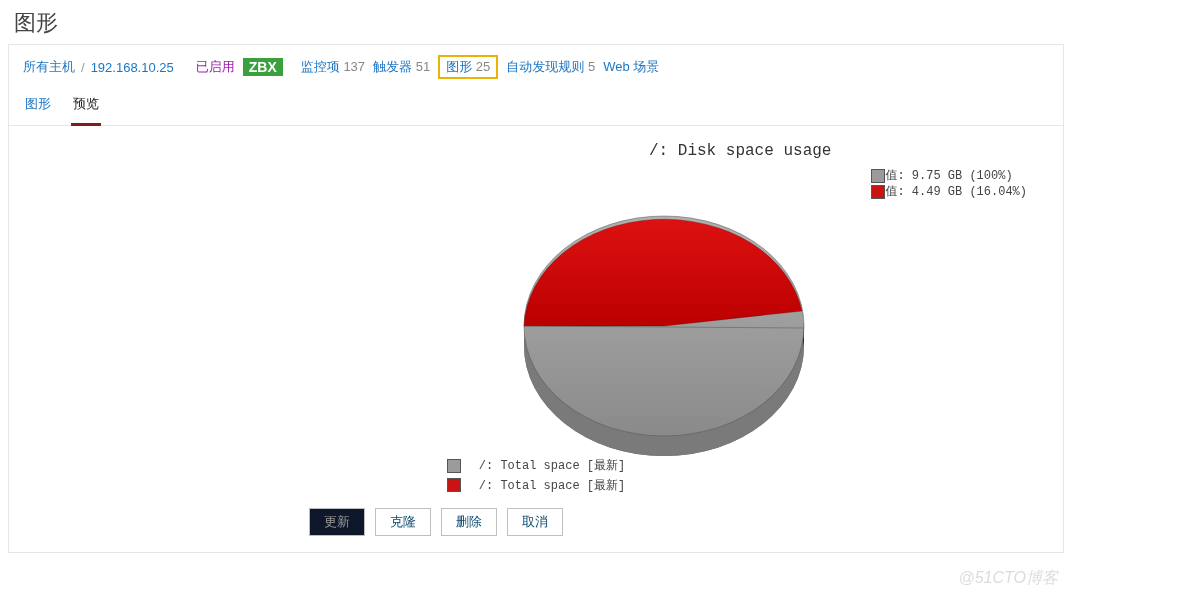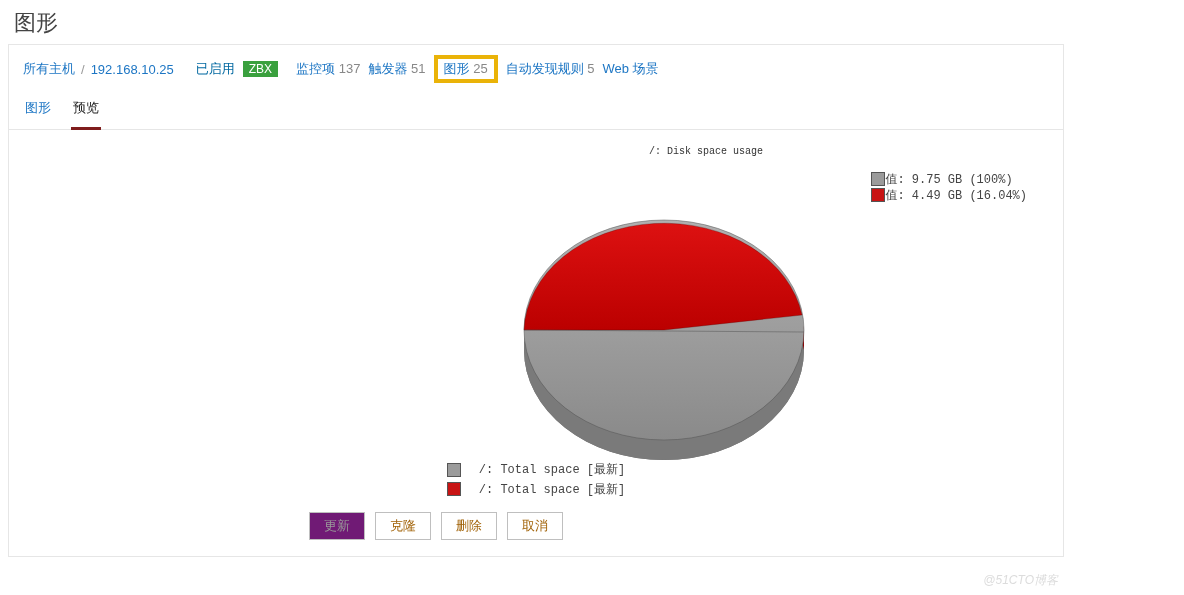--- a/index.html
+++ b/index.html
@@ -2,59 +2,59 @@
 <html><head>
 <meta charset="utf-8">
 <style>
   html,body{margin:0;padding:0;font-family:Arial,"Microsoft YaHei",sans-serif;background:#fff;color:#333;font-size:13px;}
   .page{width:1072px;height:595px;position:relative;}
   .title{font-size:22px;color:#444;padding:8px 14px 6px;}
   .panel{border:1px solid #e6e6e6;margin:0 8px 0 8px;background:#fff;}
   .crumb{padding:10px 14px 8px;display:flex;align-items:center;gap:8px;font-size:13px;}
   .crumb a{color:#1d76c4;text-decoration:none;}
   .crumb .sep{color:#999;margin:0 -2px;}
-  .zbx{background:#3aa03e;color:#fff;padding:1px 6px;font-size:12px;}
-  .enabled{color:#0369a1;}
+  .zbx{background:#3aa03e;color:#fff;padding:1px 6px;font-size:14px;font-weight:bold;}
+  .enabled{color:#a21caf;}
   .count{color:#888;}
   .tabs{display:flex;gap:18px;padding:0 14px;border-bottom:1px solid #e6e6e6;}
   .tab{padding:8px 2px 10px;color:#1d76c4;cursor:pointer;}
   .tab.active{color:#222;border-bottom:3px solid #7f1d1d;margin-bottom:-1px;}
   .chart-area{position:relative;height:370px;}
-  .chart-title{position:absolute;top:16px;left:640px;font-family:"Courier New",monospace;font-size:10px;color:#333;}
+  .chart-title{position:absolute;top:16px;left:640px;font-family:"Courier New",monospace;font-size:16px;color:#333;}
   .right-legend{position:absolute;top:42px;right:36px;font-family:"Courier New",monospace;font-size:12px;color:#444;}
-  .right-legend .row{display:flex;align-items:flex-start;line-height:16px;font-family:Liberation Mono, monospace;}
+  .right-legend .row{display:flex;align-items:center;line-height:16px;font-family:Liberation Mono, monospace;}
   .swatch{width:12px;height:12px;border:1px solid #555;display:inline-block;}
   .sw-gray{background:#9b9b9b;}
   .sw-red{background:#c81414;}
   .bottom-legend{position:absolute;bottom:0px;left:0;right:0;text-align:center;font-family:"Courier New",monospace;font-size:12px;color:#444;}
   .bottom-legend .row{display:inline-flex;align-items:center;gap:18px;}
   .pie-wrap{position:absolute;left:505px;top:55px;width:300px;height:300px;}
   .btnbar{padding:12px 0 16px 300px;display:flex;gap:10px;}
-  .btn{border:1px solid #bfbfbf;background:#fff;color:#a16207;padding:4px 14px;font-size:13px;cursor:pointer;}
-  .btn.disabled{color:#999;background:#701a75;cursor:default;}
-  .watermark{position:absolute;right:14px;bottom:6px;color:#dcdcdc;font-size:12px;font-style:italic;}
+  .btn{border:1px solid #bfbfbf;background:#fff;color:#0c4a6e;padding:4px 14px;font-size:13px;cursor:pointer;}
+  .btn.disabled{color:#999;background:#0f172a;cursor:default;}
+  .watermark{position:absolute;right:14px;bottom:6px;color:#dcdcdc;font-size:16px;font-style:italic;}
 </style>
 </head>
 <body>
 
 <div class="page">
   <div class="title">图形</div>
 
   <div class="panel">
     <div class="crumb">
       <a href="#">所有主机</a>
       <span class="sep">/</span>
       <a href="#">192.168.10.25</a>
       <span style="width:6px"></span>
       <span class="enabled">已启用</span>
       <span class="zbx">ZBX</span>
       <span style="width:2px"></span>
       <a href="#"><span>监控项</span> <span class="count">137</span></a>
       <a href="#"><span>触发器</span> <span class="count">51</span></a>
-      <span style="border:4px solid #eab308;padding:1px 6px;"><span style="color:#1d76c4">图形</span> <span class="count">25</span></span>
+      <span style="border:2px solid #eab308;padding:1px 6px;"><span style="color:#1d76c4">图形</span> <span class="count">25</span></span>
       <a href="#"><span>自动发现规则</span> <span class="count">5</span></a>
       <a href="#">Web 场景</a>
     </div>
 
     <div class="tabs">
       <div class="tab">图形</div>
       <div class="tab active">预览</div>
     </div>
 
     <div class="chart-area">

